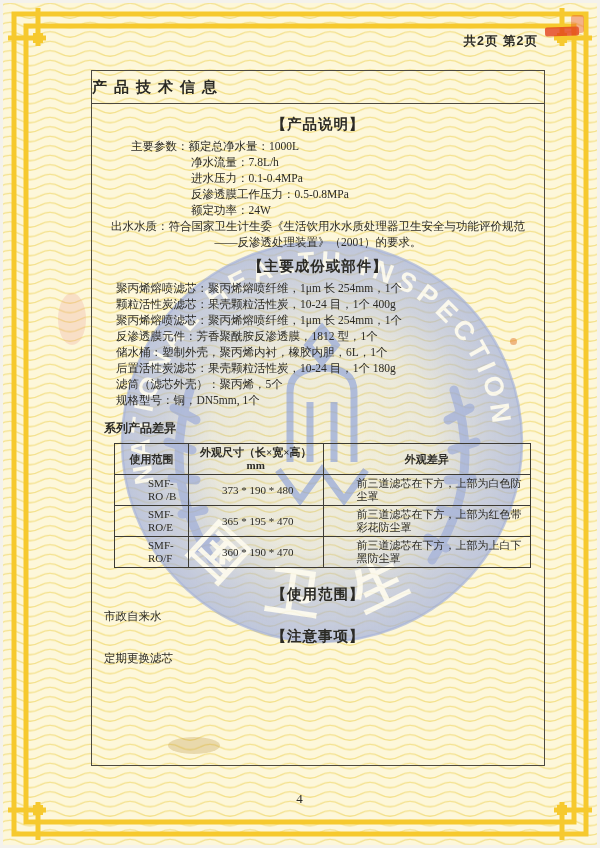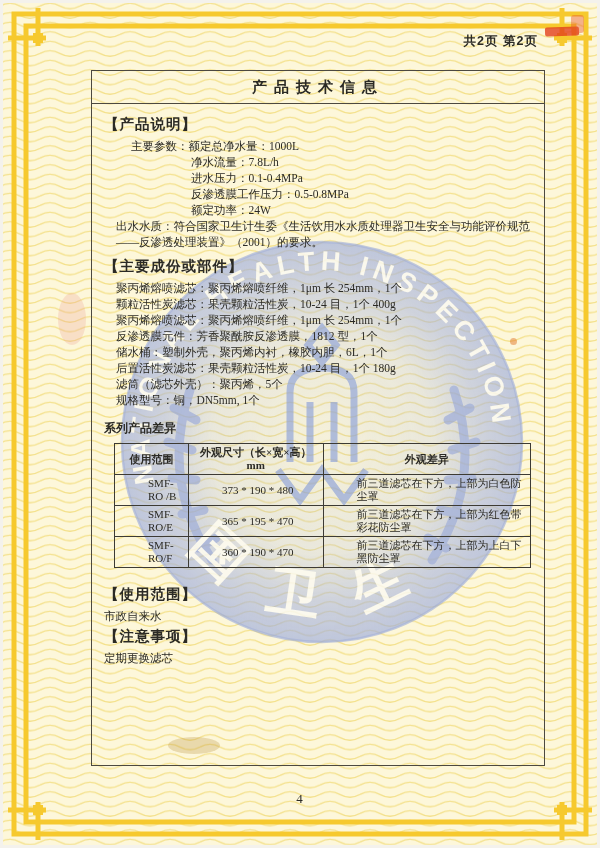--- a/index.html
+++ b/index.html
@@ -6,32 +6,32 @@
   .stage{position:relative;width:600px;height:848px;overflow:hidden;
          font-family:"Liberation Serif","DejaVu Serif",serif;color:#2b2a25;}
   .sheet{position:absolute;left:0;top:0;width:600px;height:848px;}
   .layer{position:absolute;left:0;top:0;pointer-events:none;}
   
   .page-indicator{position:absolute;top:33px;right:62px;font-size:12.5px;font-weight:bold;
                   font-family:"Liberation Sans","DejaVu Sans",sans-serif;letter-spacing:1px;}
   
   .content-box{position:absolute;left:91px;top:70px;width:452px;height:694px;
                border:1.6px solid #4c4940;background:transparent;}
-  .box-title{height:32px;line-height:32px;text-align:center;border-bottom:1.6px solid #4c4940;
+  .box-title{height:32px;line-height:32px;border-bottom:1.6px solid #4c4940;
              font-size:15px;font-weight:bold;letter-spacing:7px;
              font-family:"Liberation Sans","DejaVu Sans",sans-serif;}
   .box-body{padding:8px 12px 0 12px;font-size:11.5px;line-height:16px;}
   .sec-heading{font-size:14.5px;font-weight:bold;letter-spacing:1px;margin:4px 0 6px 0;
-               font-family:"Liberation Sans","DejaVu Sans",sans-serif;}
+               font-family:"Liberation Sans","DejaVu Sans",sans-serif;text-align:center;}
   .sec-heading.mt1{margin-top:8px;}
   .sec-heading.mt2{margin-top:18px;}
   .sec-heading.mt3{font-family:Liberation Serif, serif;}
   .spec-line{margin-left:27px;}
   .spec-line.sub{margin-left:87px;}
-  .spec-para{margin-left:12px;}
+  .spec-para{margin-left:0;text-align:center;}
   .comp-item{margin-left:12px;}
   .series-label{margin-top:12px;font-size:12px;font-weight:bold;}
   table.series{border-collapse:collapse;margin:7px 0 0 10px;width:417px;
                font-size:11px;line-height:13px;}
   table.series th,table.series td{border:1.3px solid #3d3b34;padding:2px 4px;background:transparent;
                font-weight:normal;}
   table.series th{height:22px;text-align:center;font-weight:bold;}
   table.series td{height:17px;padding-left:33px;}
   col.c1{width:74px;}col.c2{width:135px;}col.c3{width:208px;}
   .plain-text{margin-left:0;}

